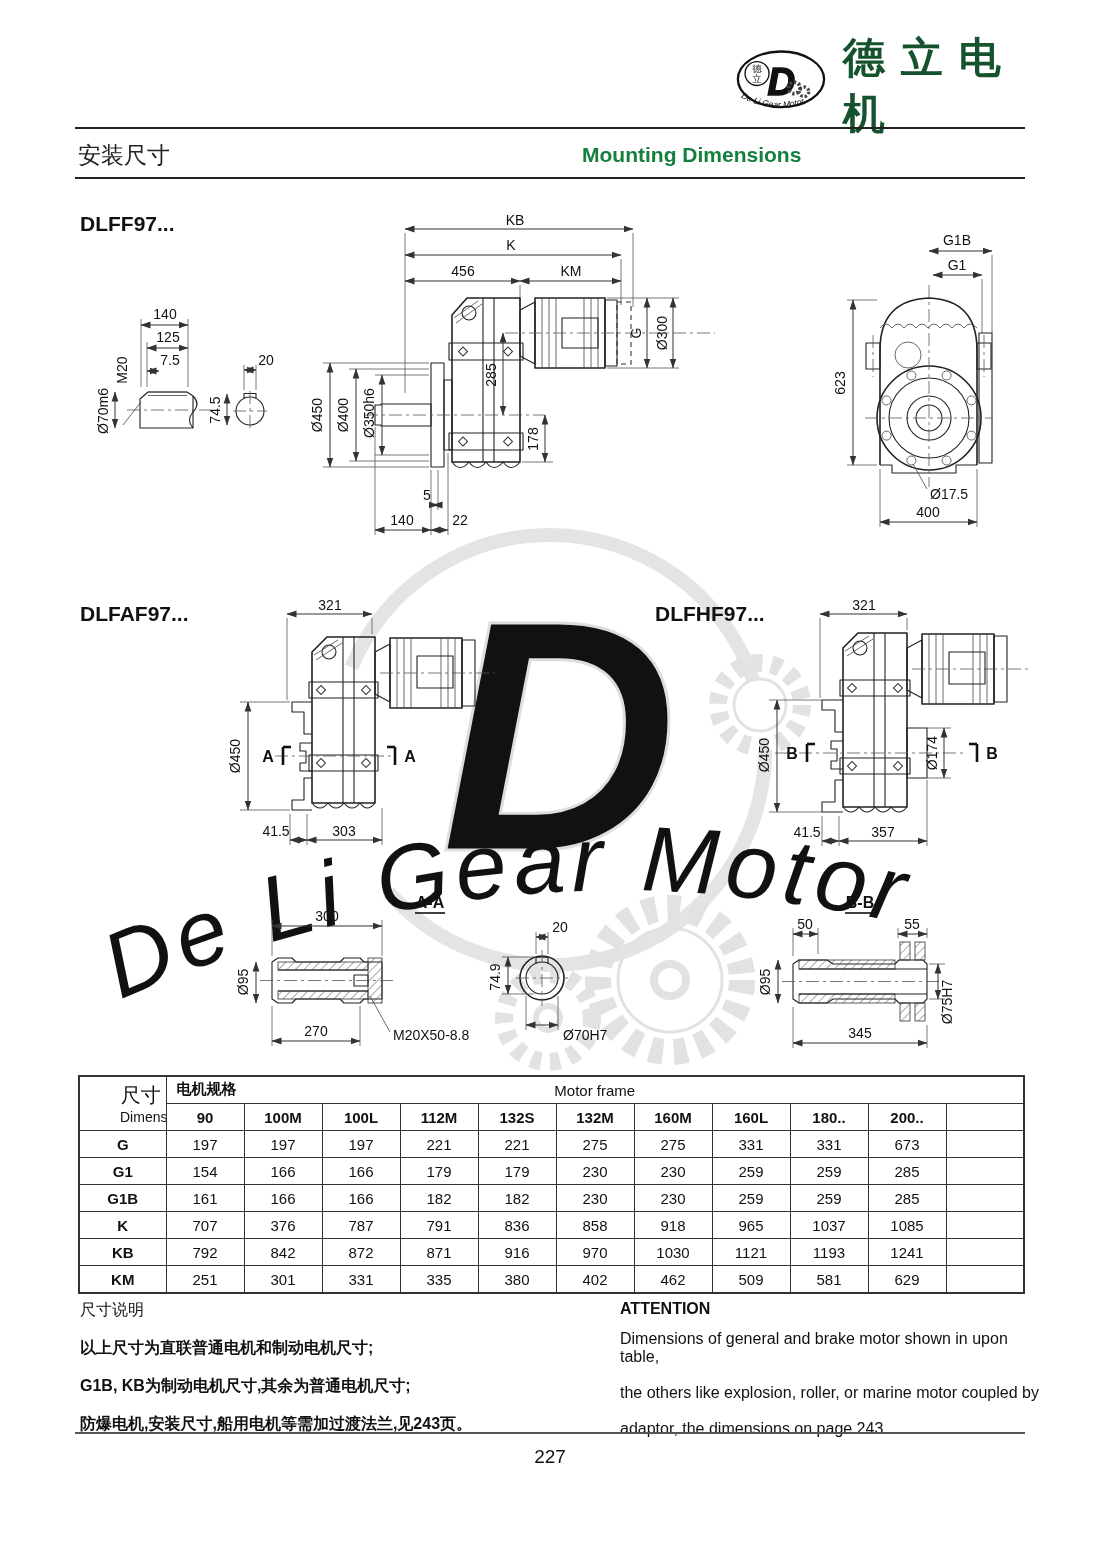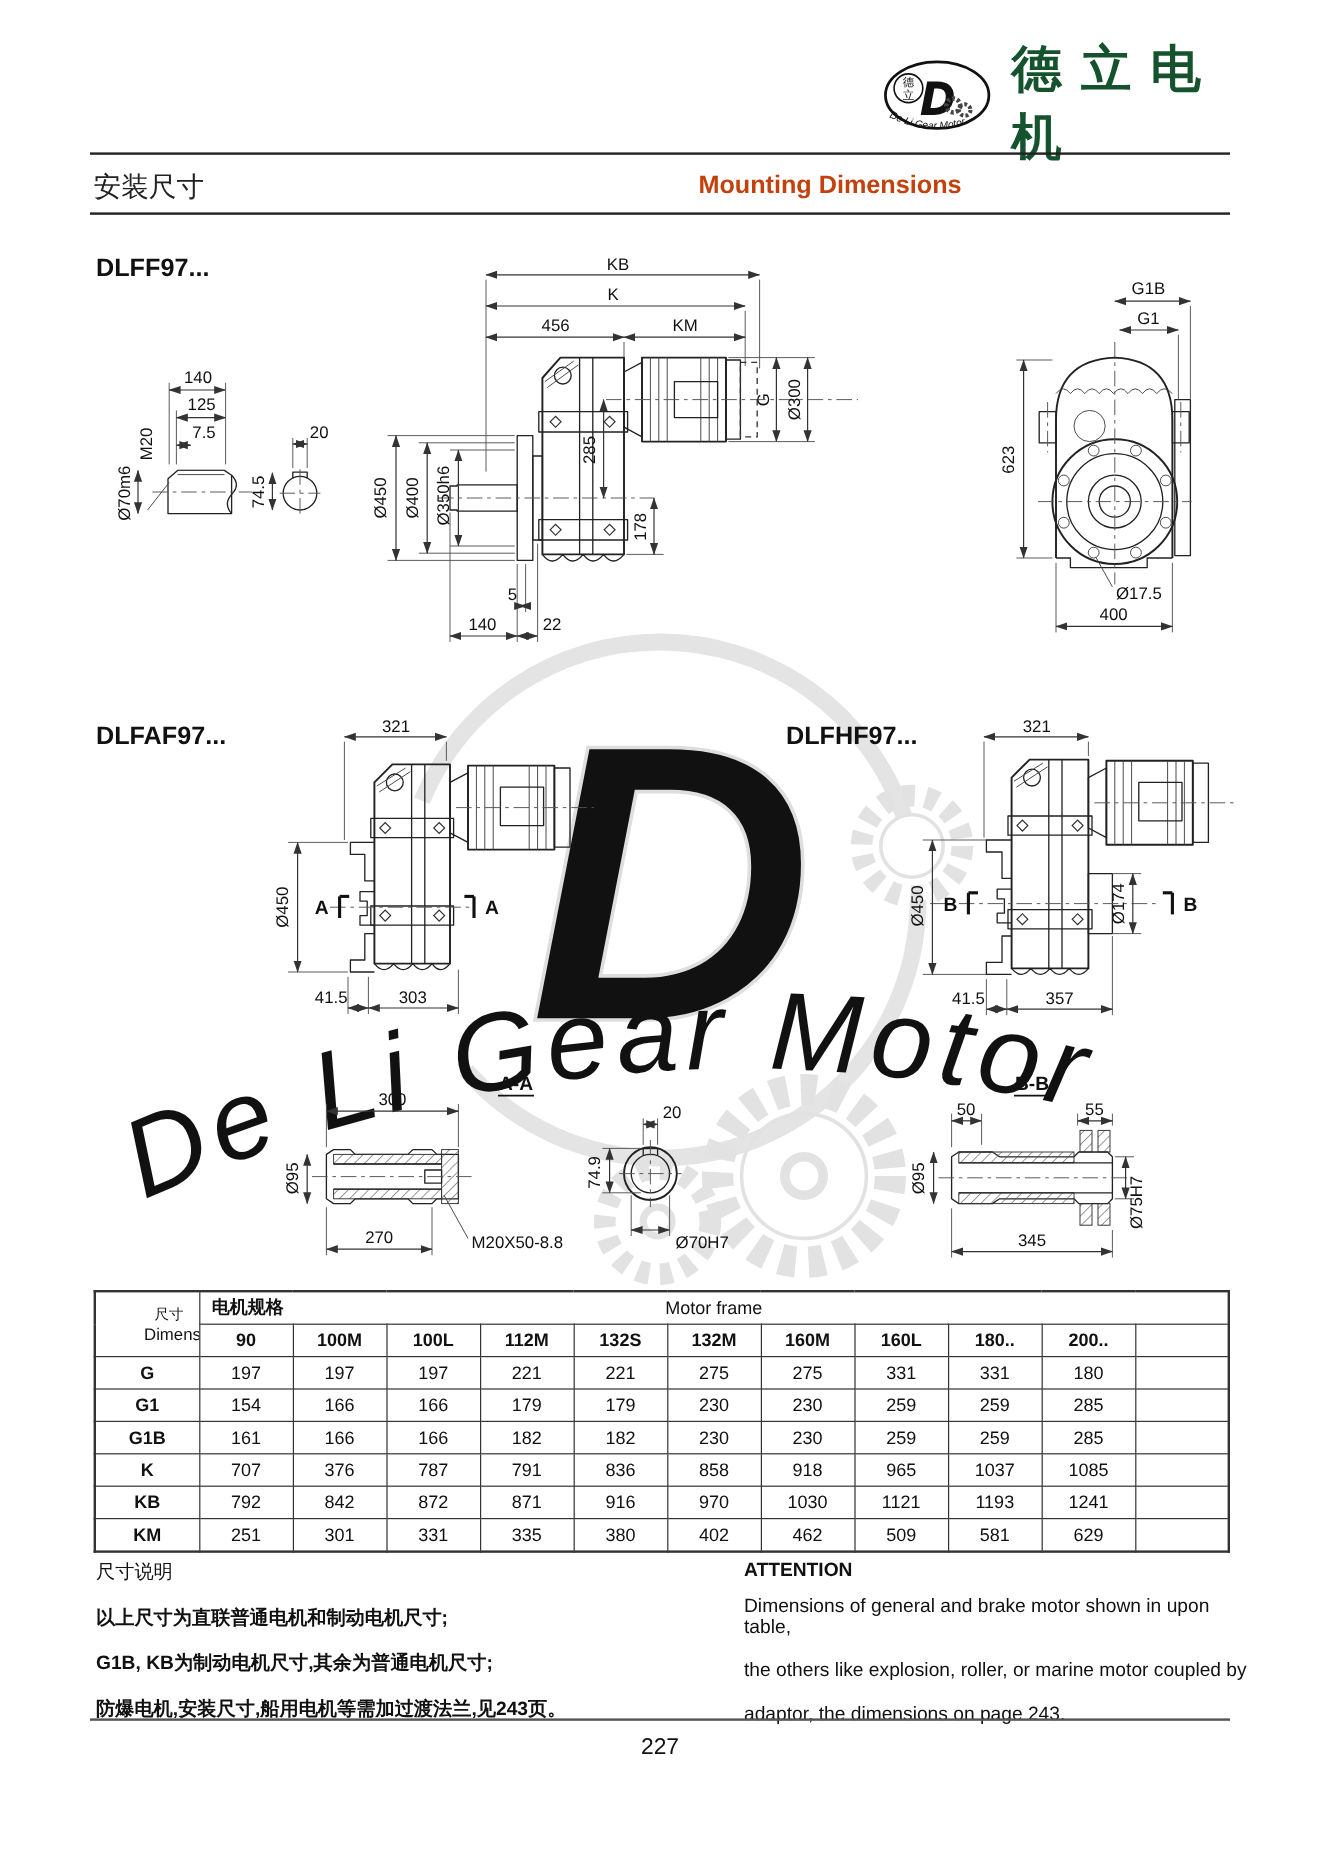--- a/index.html
+++ b/index.html
@@ -4,21 +4,21 @@
 <style>
   html,body{margin:0;padding:0;background:#fff;}
   #page{position:relative;width:1100px;height:1555px;background:#fff;overflow:hidden;
         font-family:"Liberation Sans",sans-serif;color:#111;}
   .abs{position:absolute;}
   .z1{z-index:2;}
   
   #brand-cn{font-family:"DejaVu Serif",serif;font-weight:bold;font-size:42px;letter-spacing:16px;color:#14532d;}
   .rule{position:absolute;left:75px;width:950px;background:#222;}
   #title-cn{font-size:23px;color:#222;}
-  #title-en{font-size:21px;font-weight:bold;color:#c2410c;}
+  #title-en{font-size:21px;font-weight:bold;color:#15803d;}
   .draw-label{font-size:21px;font-weight:bold;color:#111;}
   
   svg text{font-family:"Liberation Sans",sans-serif;fill:#111;}
   .dt{font-size:14px;}
   .sec{font-size:16px;font-weight:bold;}
   .oln{fill:none;stroke:#222;stroke-width:1.6;stroke-linejoin:round;}
   .oln2{fill:none;stroke:#222;stroke-width:1.1;stroke-linejoin:round;}
   .thin{fill:none;stroke:#444;stroke-width:.8;}
   .ext{stroke:#555;stroke-width:.8;}
   .dim{stroke:#333;stroke-width:1;marker-start:url(#ar);marker-end:url(#ar);}
@@ -496,21 +496,21 @@
           <col style="width:78px">
           <col style="width:78px">
         <col style="width:78px">
           <col style="width:78px">
           <col style="width:78px">
           <col style="width:78px">
       </colgroup>
       <tbody>
           <tr>
         <td rowspan="2">
-          <div style="font-size:12px;margin-left:36px;">尺寸</div>
+          <div style="font-size:20px;margin-left:36px;">尺寸</div>
           <div style="font-size:14px;padding-left:40px;">Dimensions</div>
         </td>
         <td colspan="11" class="mf-cell">
           <span class="mf-left">电机规格</span>
           <span>Motor frame</span>
         </td>
       </tr>
       <tr>
         <td class="colhead">90</td>
         <td class="colhead">100M</td>
@@ -528,21 +528,21 @@
         <td class="rowlab">G</td>
         <td>197</td>
         <td>197</td>
         <td>197</td>
         <td>221</td>
         <td>221</td>
         <td>275</td>
         <td>275</td>
         <td>331</td>
         <td>331</td>
-        <td>180</td>
+        <td>673</td>
         <td></td>
       </tr>
       <tr>
         <td class="rowlab">G1</td>
         <td>154</td>
         <td>166</td>
         <td>166</td>
         <td>179</td>
         <td>179</td>
         <td>230</td>

